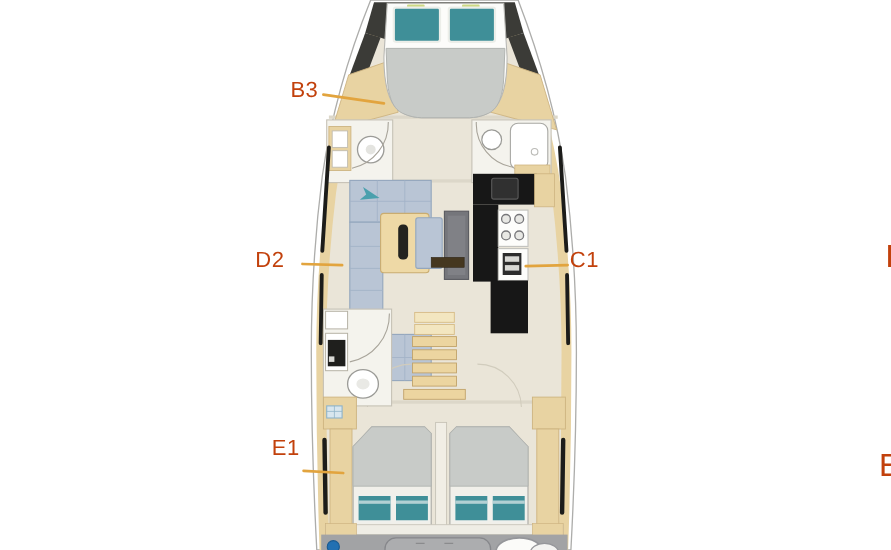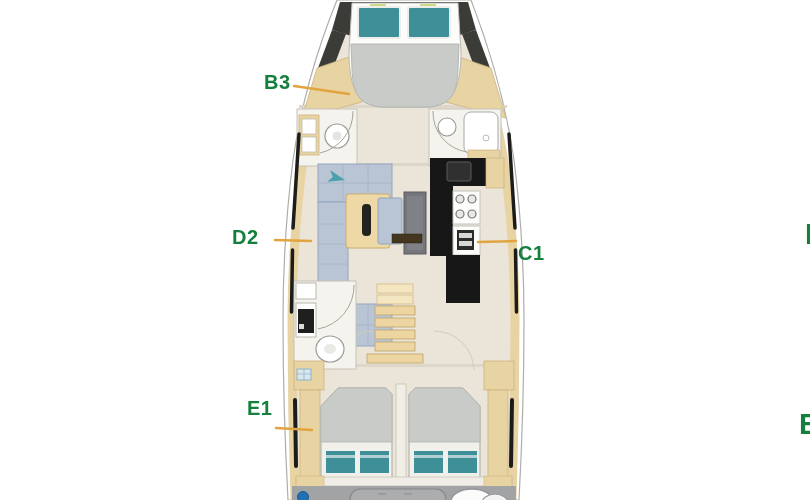--- a/index.html
+++ b/index.html
@@ -6,31 +6,31 @@
   .canvas{
     position:relative;
     width:810px;height:500px;
     overflow:hidden;
     background:#ffffff;
     font-family:"Liberation Sans", sans-serif;
   }
   .plan-svg{position:absolute;left:0;top:0;}
   .lbl{
     position:absolute;
-    font-weight:bold;
+    font-weight:normal;
     font-size:20px;
-    color:#15803d;
+    color:#c2410c;
     letter-spacing:.5px;
     line-height:1;
     white-space:nowrap;
     user-select:none;
   }
   .lbl-b3{left:264px;top:72px;}
   .lbl-d2{left:232px;top:227px;}
-  .lbl-c1{left:518px;top:243px;}
+  .lbl-c1{left:518px;top:227px;}
   .lbl-e1{left:247px;top:398px;}
   .lbl-rt{left:805px;top:220px;font-size:29px;}
   .lbl-rb{left:799px;top:410px;font-size:29px;}
 </style>
 </head>
 <body>
 
 <div class="canvas">
 
   <svg class="plan-svg" width="810" height="500" viewBox="0 0 810 500">

